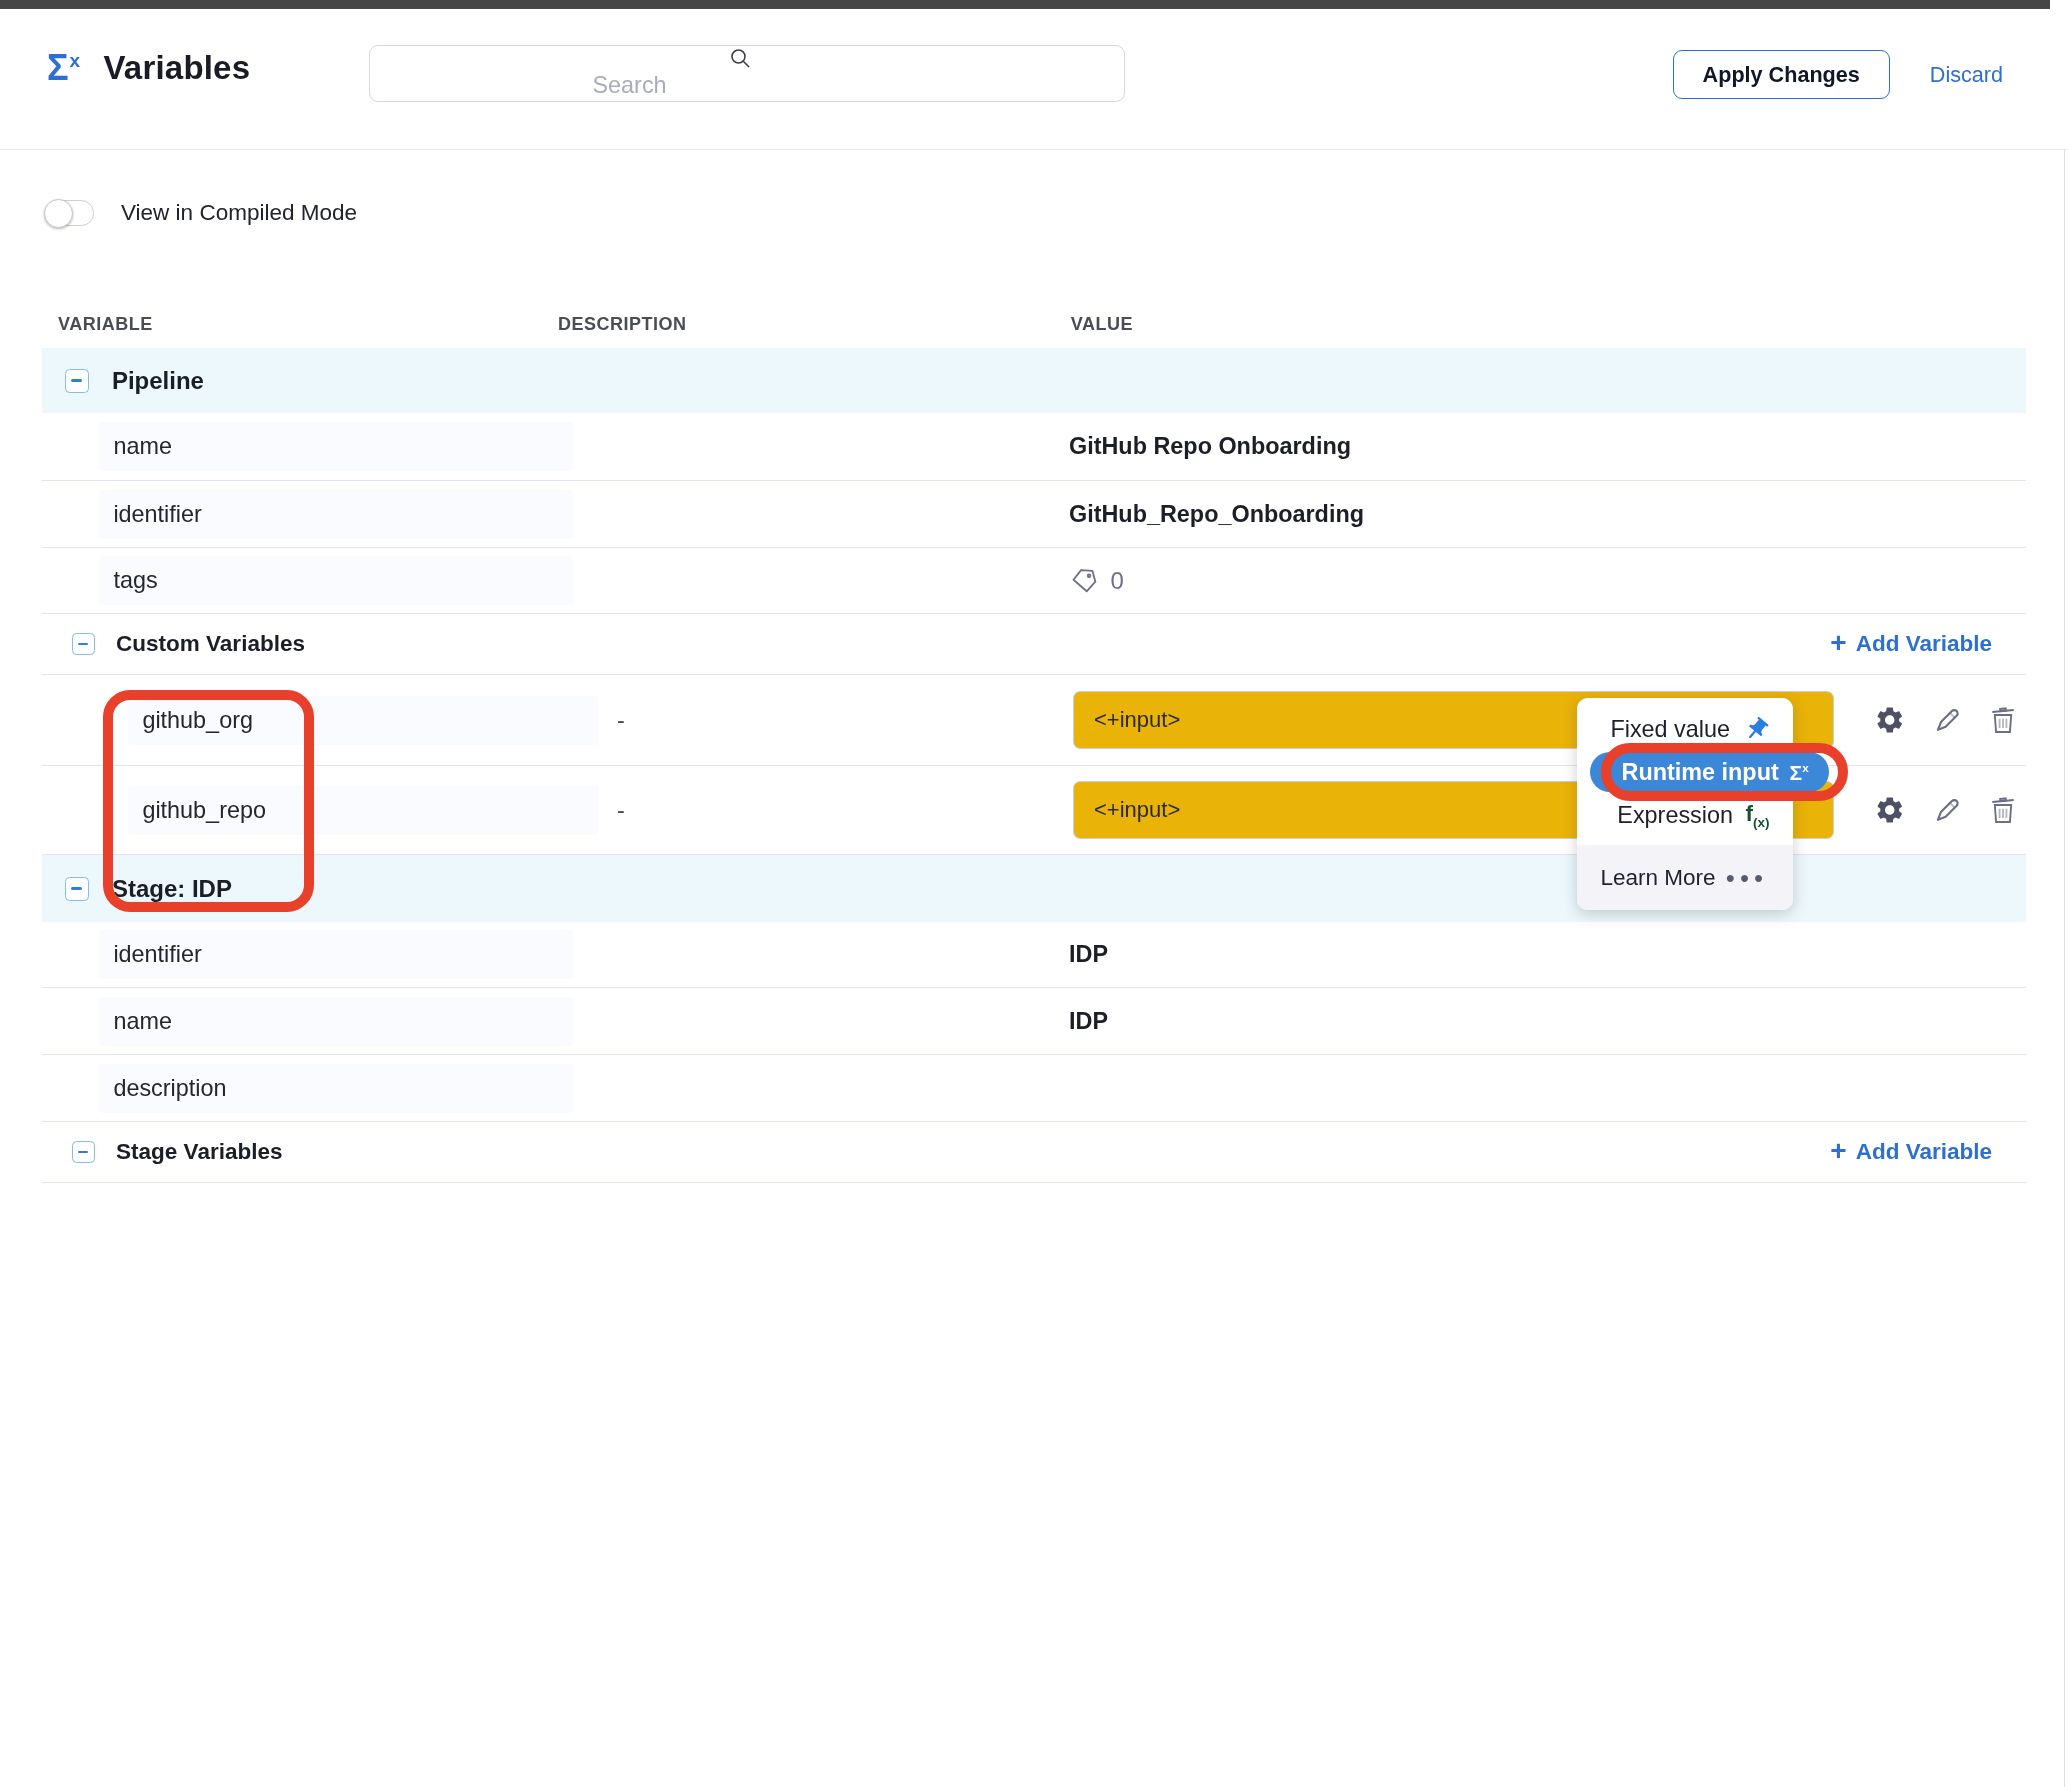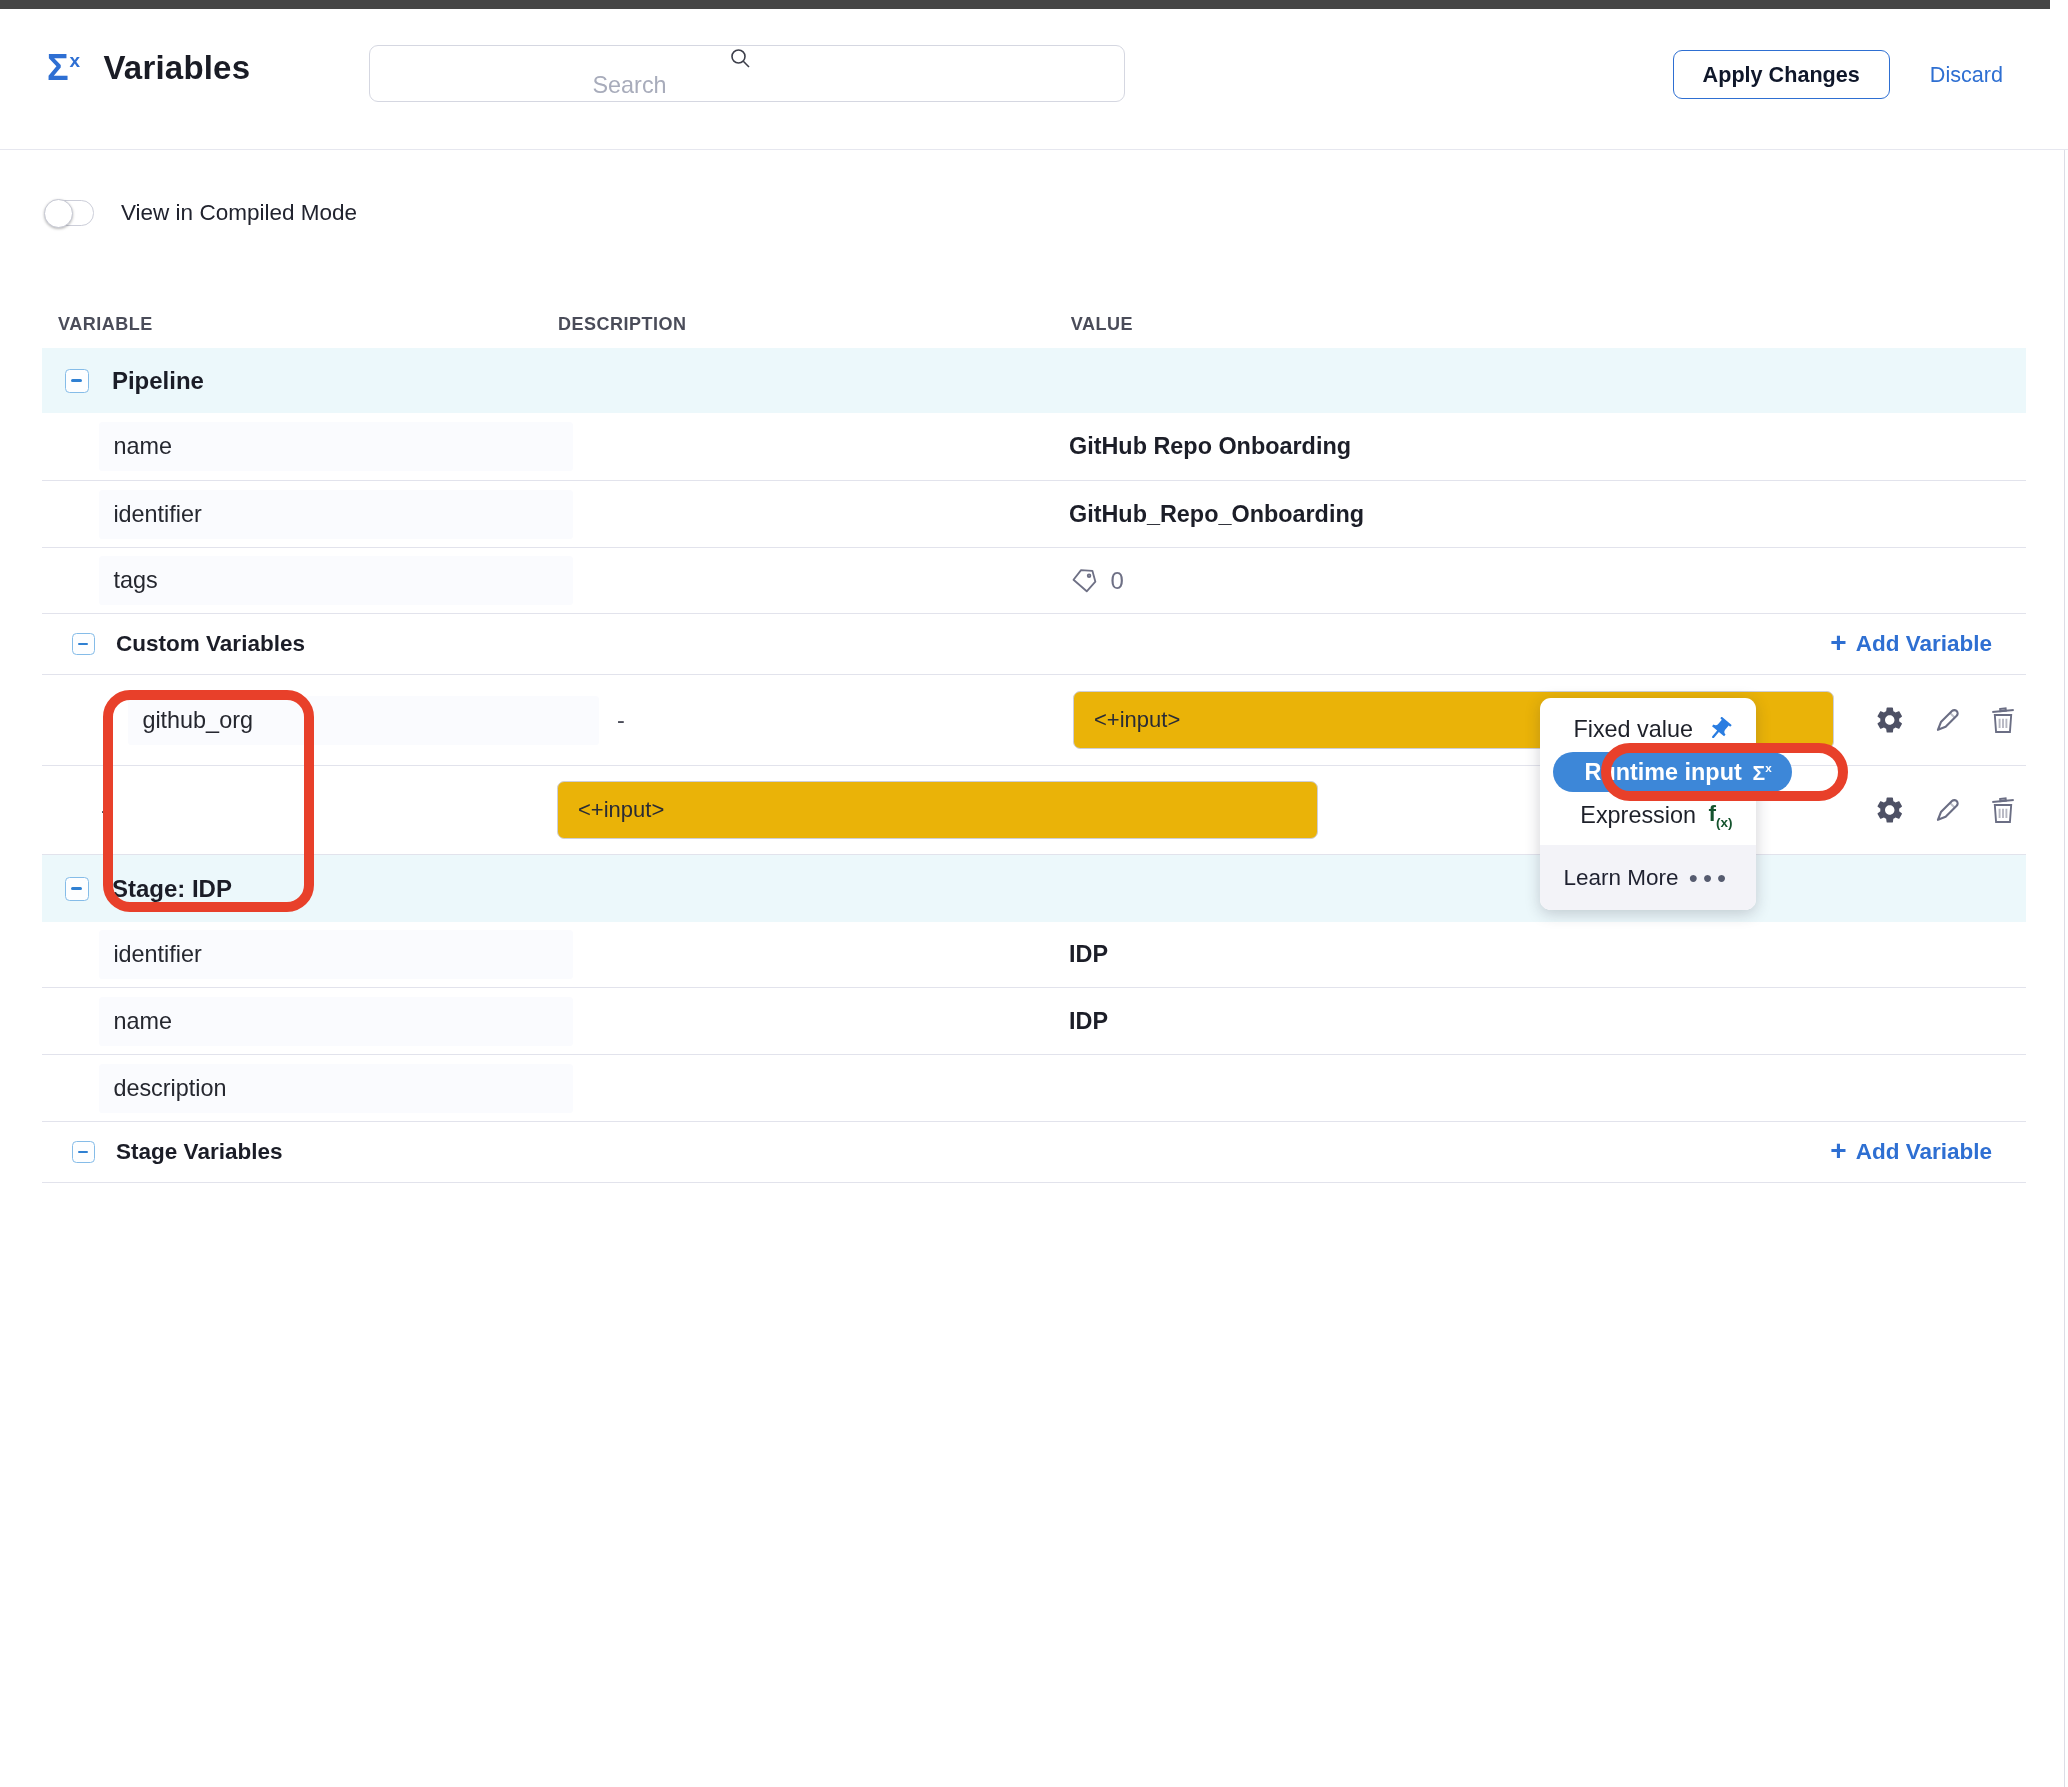--- a/index.html
+++ b/index.html
@@ -63,21 +63,21 @@
   .val-input{box-sizing:border-box;margin-left:4px;width:761px;height:58px;border:1.4px solid #cdced9;border-radius:7.2px;background:#eab308;font-size:22px;color:#2a2c35;padding:0 20px;font-family:inherit;outline:none;}
 
   .row-icons{position:absolute;right:9px;top:50%;transform:translateY(-50%);display:flex;align-items:center;gap:26px;}
   .icon-btn{background:none;border:none;padding:0;cursor:pointer;display:flex;align-items:center;}
 
   .add-var{position:absolute;right:34px;top:50%;transform:translateY(-50%);display:flex;align-items:center;gap:9px;color:#2e6fd2;cursor:pointer;}
   .add-var .plus{font-size:28px;font-weight:700;line-height:1;margin-top:-2.7px;}
   .add-var .add-label{font-size:22.5px;font-weight:600;}
 
   
-  .menu{position:absolute;left:1540px;top:698px;width:216px;background:#fff;border-radius:10.8px;box-shadow:0 3.6px 14.4px rgba(40,41,61,.22);z-index:10;padding-top:10.8px;}
+  .menu{position:absolute;left:1577px;top:698px;width:216px;background:#fff;border-radius:10.8px;box-shadow:0 3.6px 14.4px rgba(40,41,61,.22);z-index:10;padding-top:10.8px;}
   .menu-item{height:41px;display:flex;align-items:center;justify-content:flex-end;gap:12.6px;padding-right:23.4px;cursor:pointer;}
   .menu-label{font-size:23.4px;color:#1d2029;}
   .menu-pill{margin:2.7px auto 2.7px 12.6px;width:227px;height:40px;border-radius:20px;background:#3d87d8;display:flex;align-items:center;justify-content:center;gap:10.8px;cursor:pointer;padding-left:12px;}
   .pill-label{color:#fff;font-size:23.4px;font-weight:600;}
   .pill-sigma{color:#fff;font-size:21px;font-weight:700;line-height:1;}
   .pill-sigma .sup{font-size:11.7px;vertical-align:super;}
   .fx-ic{color:#14532d;font-size:22.5px;font-weight:700;line-height:1;}
   .fx-ic .sub{font-size:13.5px;vertical-align:sub;}
   .menu-footer{margin-top:9px;height:65px;background:#f3f3f8;border-radius:0 0 10.8px 10.8px;display:flex;align-items:center;justify-content:space-between;padding:0 25px 0 23.4px;}
   .learn-more{font-size:22.5px;color:#1f2130;cursor:pointer;}
@@ -216,20 +216,25 @@
               <line x1="11" y1="11.5" x2="11" y2="18.8" stroke-opacity=".5"></line>
               <line x1="13.7" y1="11.5" x2="13.7" y2="18.8" stroke-opacity=".5"></line>
               <line x1="2.5" y1="6.2" x2="19.5" y2="4.6"></line>
               <path d="M8.7 3.8 l4.4 -.5 .2 1.7 -4.4 .5 Z"></path>
             </svg>
           </button>
       </div>
     </div>
 
     <div class="row h98 lvl2">
+      <div class="c-var">
+          <span class="chip">
+            <span class="var-label">github_repo</span>
+          </span>
+        </div>
       <div class="c-desc"><span class="desc-dash">-</span></div>
       <div class="c-val">
         <input class="val-input" value="&lt;+input&gt;" style="">
       </div>
       <div class="row-icons">
         <button class="icon-btn">
             <svg width="31.5" height="31.5" viewBox="0 0 24 24" fill="#4e5165">
               <path d="M19.14 12.94c.04-.3.06-.61.06-.94 0-.32-.02-.64-.07-.94l2.03-1.58c.18-.14.23-.41.12-.61l-1.92-3.32c-.12-.22-.37-.29-.59-.22l-2.39.96c-.5-.38-1.03-.7-1.62-.94l-.36-2.54c-.04-.24-.24-.41-.48-.41h-3.84c-.24 0-.43.17-.47.41l-.36 2.54c-.59.24-1.13.57-1.62.94l-2.39-.96c-.22-.08-.47 0-.59.22L2.74 8.87c-.12.21-.08.47.12.61l2.03 1.58c-.05.3-.09.63-.09.94s.02.64.07.94l-2.03 1.58c-.18.14-.23.41-.12.61l1.92 3.32c.12.22.37.29.59.22l2.39-.96c.5.38 1.03.7 1.62.94l.36 2.54c.05.24.24.41.48.41h3.84c.24 0 .44-.17.47-.41l.36-2.54c.59-.24 1.13-.56 1.62-.94l2.39.96c.22.08.47 0 .59-.22l1.92-3.32c.12-.22.07-.47-.12-.61l-2.01-1.58zM12 15.6c-1.98 0-3.6-1.62-3.6-3.6s1.62-3.6 3.6-3.6 3.6 1.62 3.6 3.6-1.62 3.6-3.6 3.6z"></path>
             </svg>
           </button>

